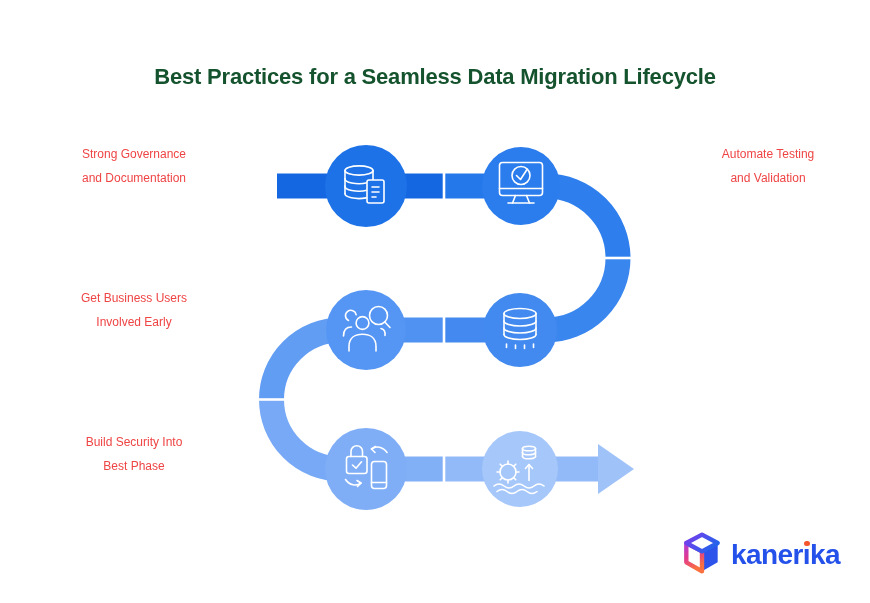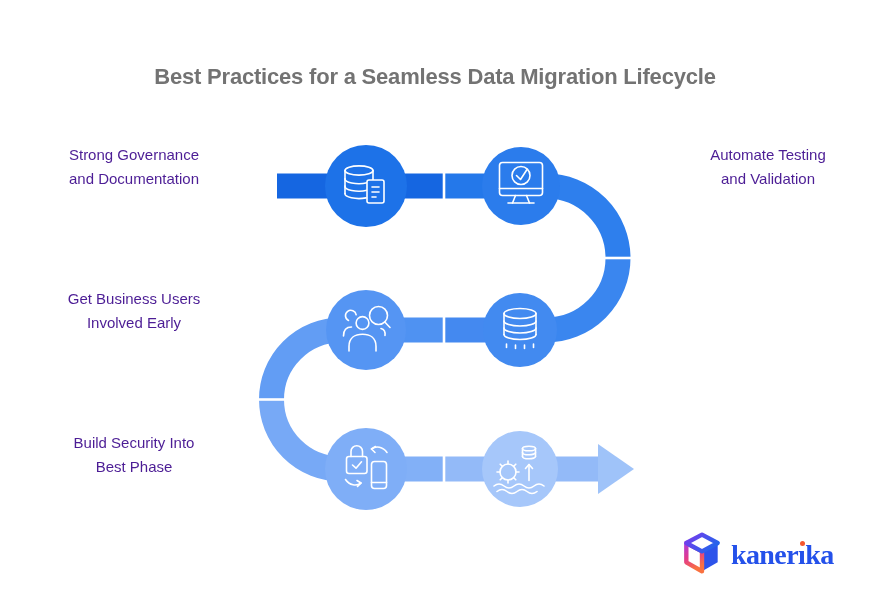--- a/index.html
+++ b/index.html
@@ -2,38 +2,38 @@
 <html><head>
 <meta charset="utf-8">
 <style>
   html,body{margin:0;padding:0;background:#ffffff;}
   .canvas{
     position:relative;width:870px;height:603px;background:#ffffff;
     font-family:"Liberation Sans",sans-serif;overflow:hidden;
   }
   .title{
     position:absolute;top:64px;left:0;right:0;margin:0;
-    text-align:center;font-size:22px;font-weight:700;color:#737373;
+    text-align:center;font-size:22px;font-weight:700;color:#14532d;
     letter-spacing:-0.2px;
   }
   .flow-svg{position:absolute;left:0;top:0;}
   .step-label{
-    position:absolute;font-size:15px;line-height:23.5px;color:#4c1d95;
+    position:absolute;font-size:12px;line-height:23.5px;color:#ef4444;
     white-space:pre-line;
   }
   .left-col{left:28px;width:212px;text-align:center;}
   .right-col{left:668px;width:200px;text-align:center;}
   .row1{top:143px}.row2{top:287px}.row3{top:431px}
   .logo{
     position:absolute;left:681px;top:528px;height:52px;
     display:flex;align-items:center;gap:8px;
   }
   .wordmark{
     font-size:28px;font-weight:700;color:#2451EA;letter-spacing:-0.6px;
-    line-height:33px;white-space:nowrap;font-family:Liberation Serif, serif;
+    line-height:33px;white-space:nowrap;
   }
   .i-wrap{position:relative;display:inline-block;}
   .i-dot{
     position:absolute;top:3px;left:1.5px;width:5.5px;height:5.5px;
     border-radius:50%;background:#F4562E;
   }
 </style>
 </head>
 <body>
 

